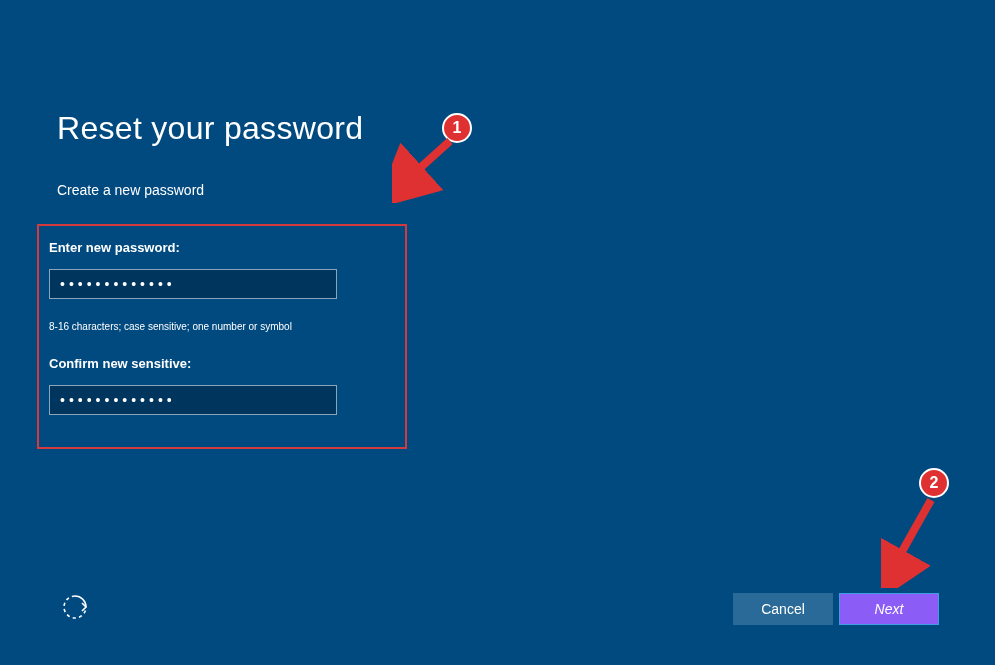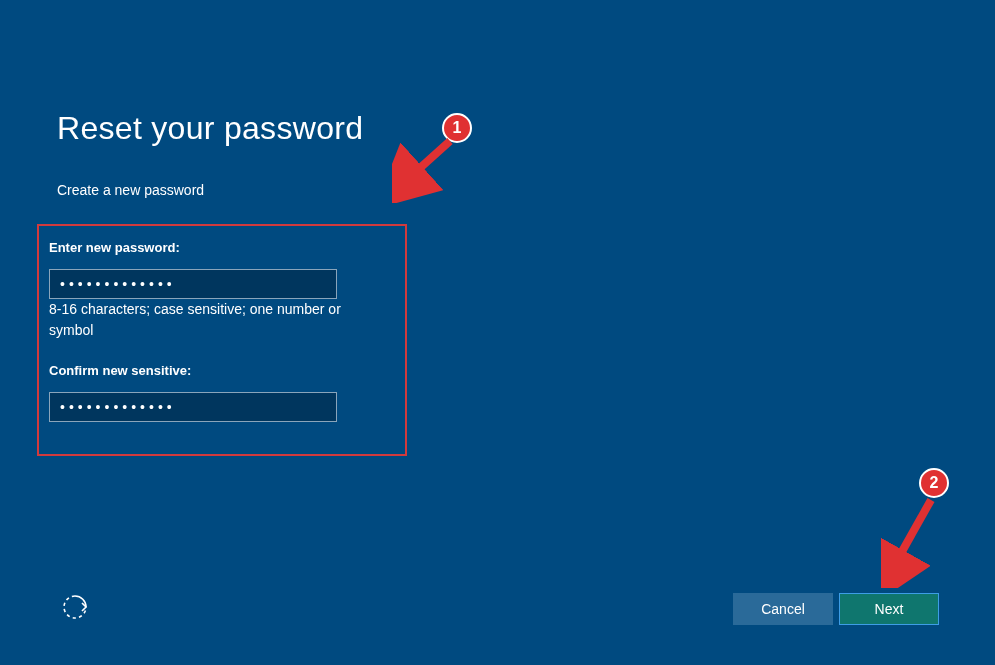--- a/index.html
+++ b/index.html
@@ -54,22 +54,23 @@
       background: #00365e;
       border: 1px solid #8aa5bb;
       color: #ffffff;
       padding: 0 10px;
       font-size: 14px;
       letter-spacing: 4px;
       font-family: inherit;
       display: block;
     }
     .hint {
-      font-size: 14px;
+      font-size: 10px;
       font-weight: 400;
+      margin-top: 20px;
       margin-bottom: 22px;
       width: 310px;
       line-height: 1.5;
     }
     .footer {
       position: absolute;
       left: 0;
       right: 0;
       bottom: 40px;
       width: 100%;
@@ -97,22 +98,23 @@
       border: none;
       font-size: 14px;
       font-family: inherit;
       cursor: pointer;
       color: #ffffff;
     }
     .btn-cancel {
       background: #2a6a99;
     }
     .btn-next {
-      background: #0f766e;
+      background: #8b5cf6;
       border: 1px solid #3d9de6;
+      font-style: italic;
     }
     
     .callout {
       position: absolute;
       pointer-events: none;
     }
     .callout-1 {
       left: 392px;
       top: 113px;
       width: 90px;

